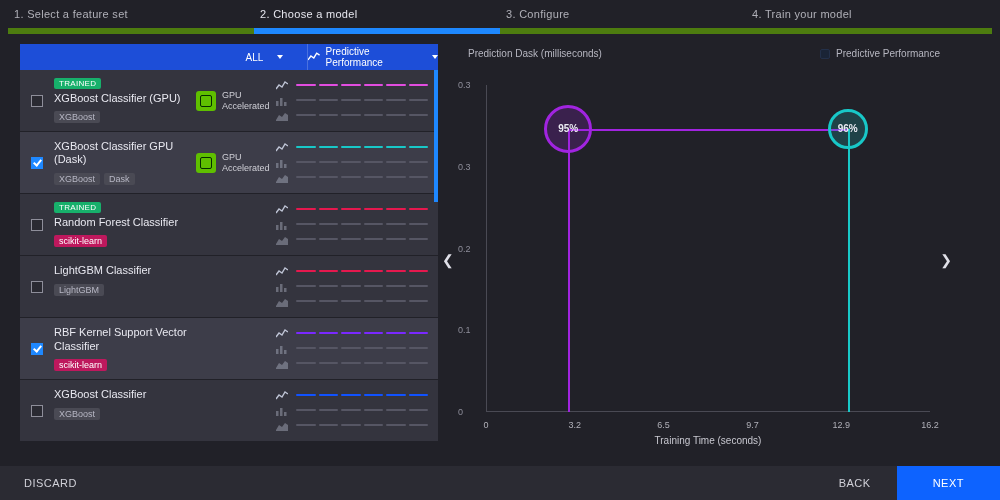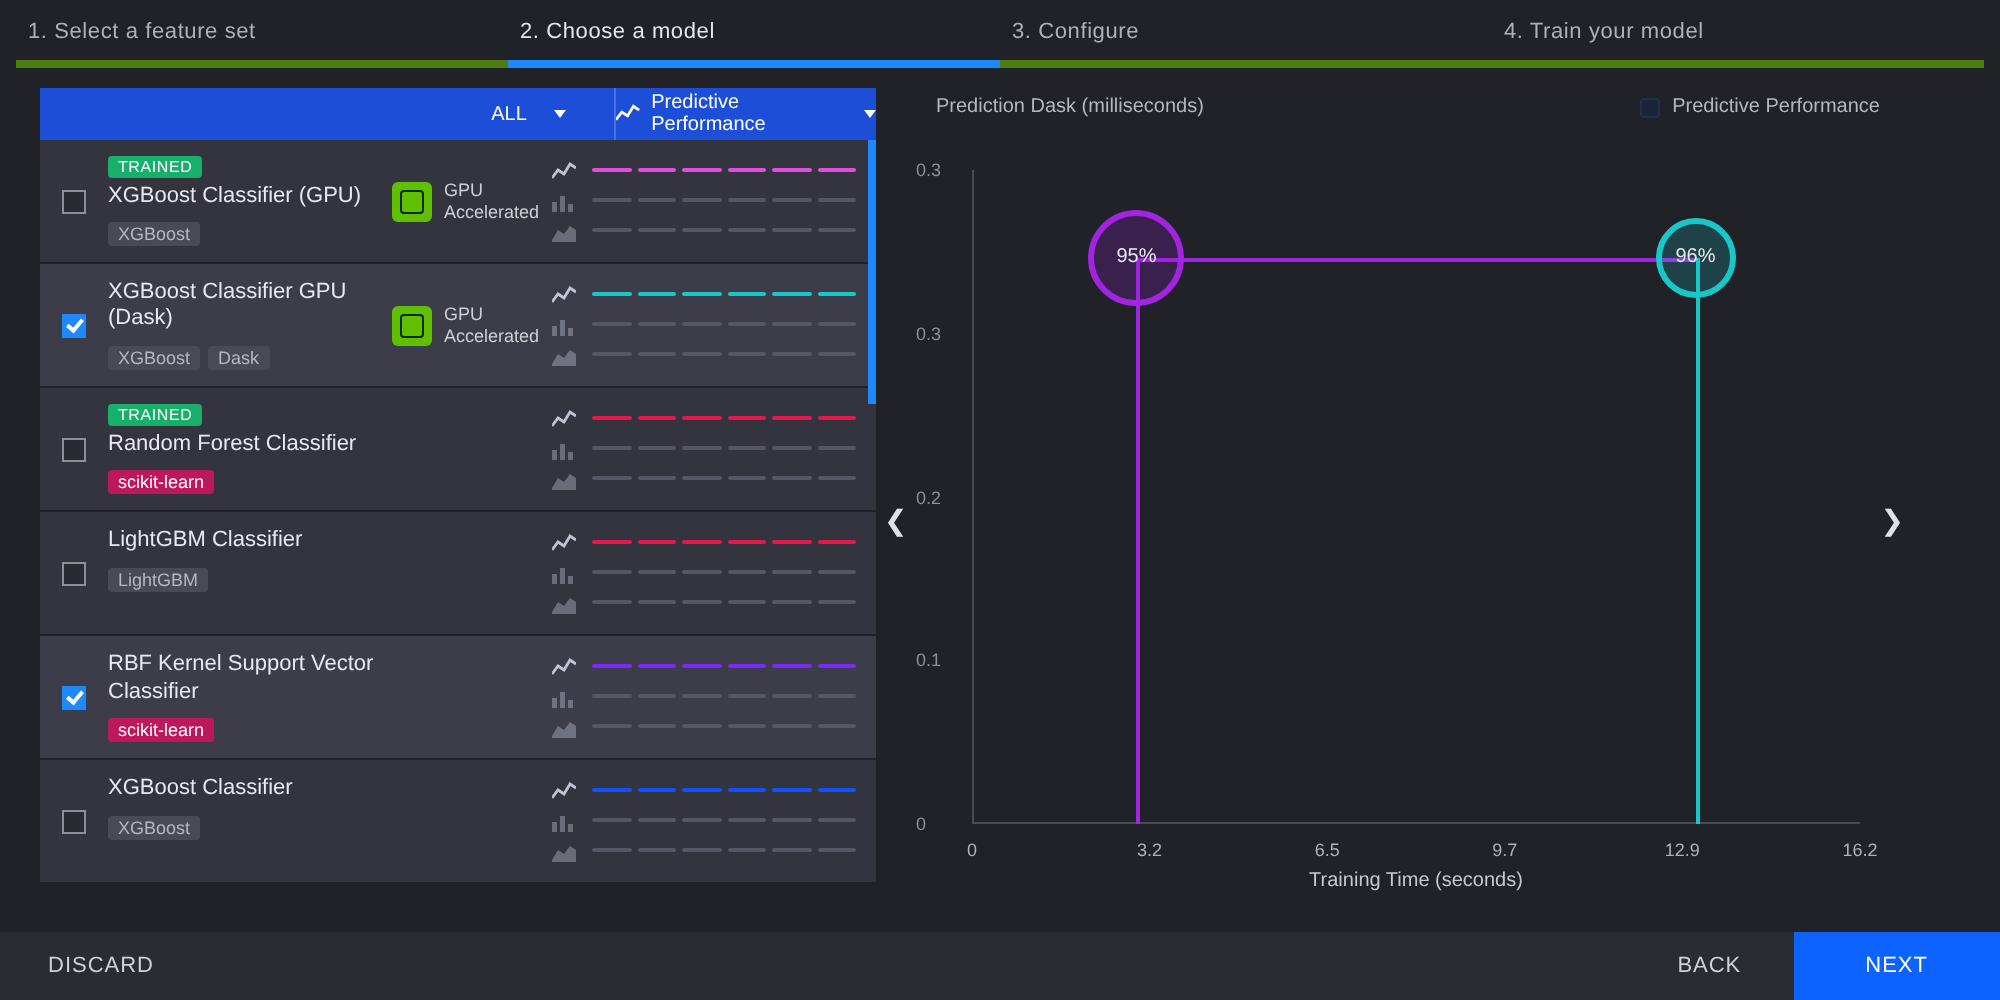--- a/index.html
+++ b/index.html
@@ -1,21 +1,21 @@
 <!DOCTYPE html>
 <html><head>
 <meta charset="utf-8">
 <style>
   * { box-sizing: border-box; margin: 0; padding: 0; }
   html, body { width: 1000px; height: 500px; background: #0a0a0a; font-family: "Segoe UI", Arial, sans-serif; color: #c8c8d0; overflow: hidden; }
   .app { display: flex; flex-direction: column; width: 100%; height: 100%; background: #212128; }
 
   
   .stepbar { display: flex; height: 34px; align-items: flex-end; padding: 0 8px; }
-  .step { flex: 1; font-size: 11px; color: #b0b0b8; padding: 8px 6px; border-bottom: 4px solid #4d7c0f; letter-spacing: 0.3px; }
+  .step { flex: 1; font-size: 11px; color: #b0b0b8; padding: 8px 6px; border-bottom: 6px solid #4d7c0f; letter-spacing: 0.3px; }
   .step.active { color: #e6e6ee; border-bottom-color: #1e88ff; }
 
   
   .main { display: flex; flex: 1; padding: 10px 20px 6px 20px; gap: 10px; min-height: 0; }
   .left { flex: 0 0 418px; display: flex; flex-direction: column; min-height: 0; }
   .right { flex: 1; display: flex; flex-direction: column; position: relative; }
 
   
   .filterbar { display: flex; height: 26px; background: #1d4ed8; color: #fff; font-size: 10px; align-items: stretch; }
   .fb-spacer { flex: 1; }
@@ -57,21 +57,21 @@
   .chart-legend { display: flex; align-items: center; gap: 6px; }
   .legend-sw { width: 10px; height: 10px; border-radius: 2px; border: 1.5px solid #233049; background: #1a2436; }
   .plot { position: absolute; left: 38px; right: 50px; top: 26px; bottom: 48px; }
   .ytick { position: absolute; left: -28px; font-size: 9px; color: #8e8e9a; transform: translateY(-50%); }
   .xtick { position: absolute; bottom: -18px; font-size: 9px; color: #b0b0b8; transform: translateX(-50%); }
   .xlabel { position: absolute; bottom: -34px; left: 50%; transform: translateX(-50%); font-size: 10px; color: #c8c8d0; }
   .axis-y { position: absolute; left: 0; top: 0; bottom: 0; border-left: 1px solid #4a4a54; }
   .axis-x { position: absolute; left: 0; right: 0; bottom: 0; border-bottom: 1px solid #4a4a54; }
   .stem { position: absolute; bottom: 0; width: 2px; }
   .conn { position: absolute; height: 2px; }
-  .node { position: absolute; border-radius: 50%; display: flex; align-items: center; justify-content: center; font-size: 10px; color: #eaeaf2; transform: translate(-50%, -50%); }
+  .node { position: absolute; border-radius: 50%; display: flex; align-items: center; justify-content: center; font-size: 10px; color: #eaeaf2; transform: translate(-50%, -50%); font-weight: bold; }
   .nav-arrow { position: absolute; top: 50%; transform: translateY(-50%); color: #e0e0e8; font-size: 14px; cursor: pointer; }
   .nav-left { left: -6px; }
   .nav-right { right: 28px; }
 
   
   .footer { height: 34px; background: #2b2b33; display: flex; align-items: center; padding: 0 0 0 24px; font-size: 11px; }
   .btn-discard { color: #d0d0d8; letter-spacing: 0.5px; cursor: pointer; }
   .spacer { flex: 1; }
   .btn-back { color: #d0d0d8; padding: 0 26px; letter-spacing: 0.5px; cursor: pointer; height: 100%; display: flex; align-items: center; }
   .btn-next { background: #0d63ff; color: #fff; padding: 0 36px; height: 100%; display: flex; align-items: center; letter-spacing: 0.5px; cursor: pointer; }

